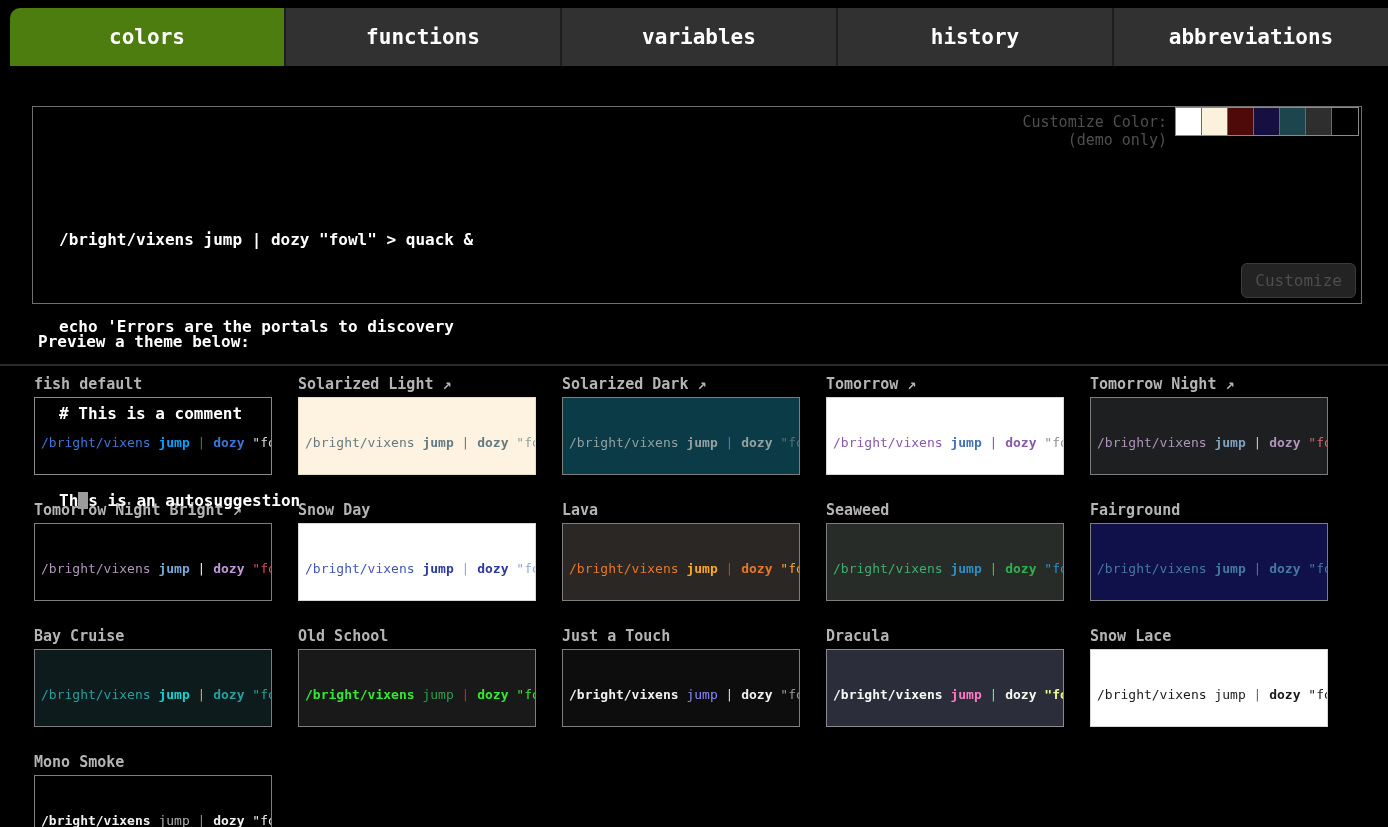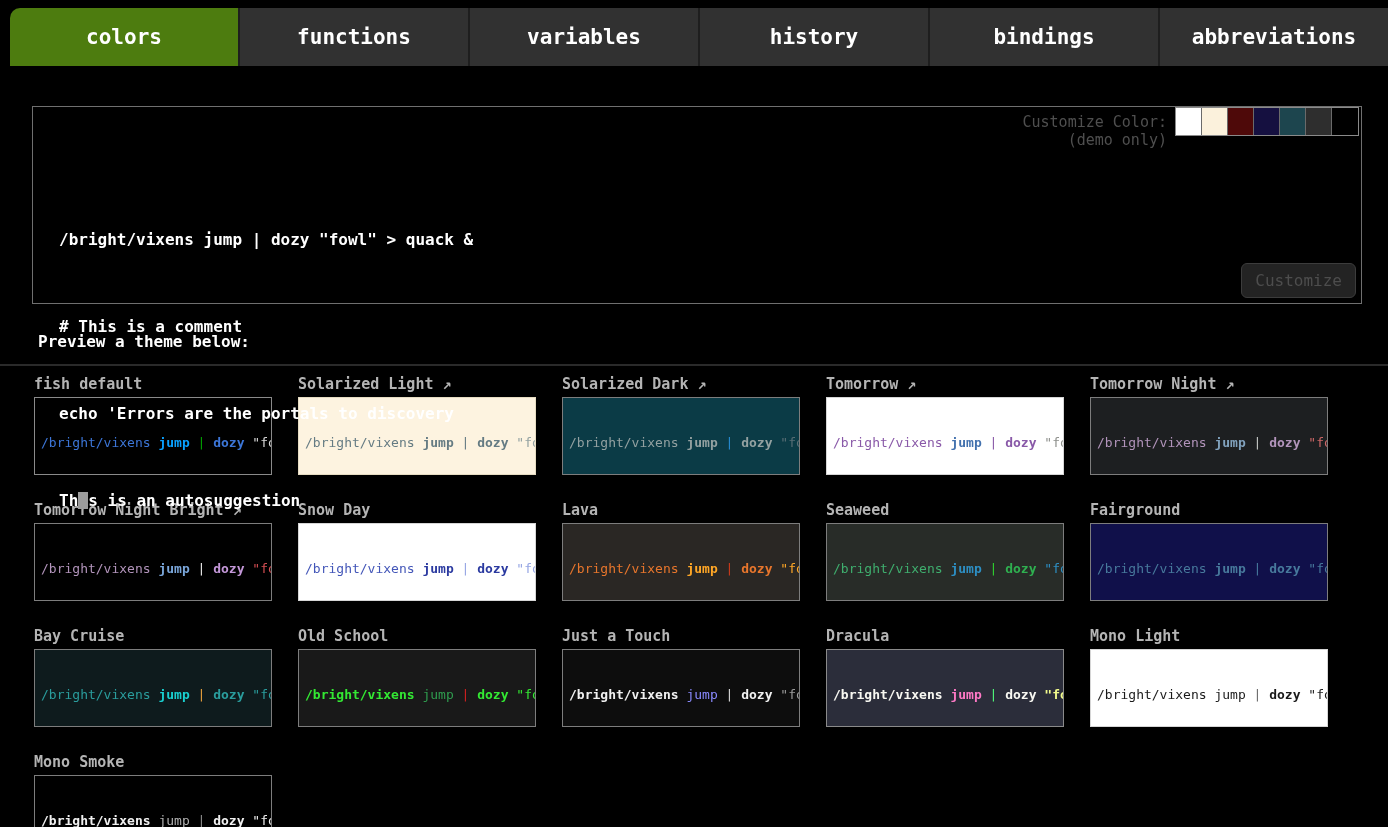--- a/index.html
+++ b/index.html
@@ -44,43 +44,42 @@
   .seg { font-weight:normal; } .seg.b { font-weight:bold; }
 </style>
 </head>
 <body>
 
 <div class="tabbar">
     <div class="tab active">colors</div>
     <div class="tab">functions</div>
     <div class="tab">variables</div>
     <div class="tab">history</div>
-    <div class="tab">bindings</div>
     <div class="tab">abbreviations</div>
   </div>
 
 <div class="panel">
   <div class="bg-label">
     <div>Customize Color:</div>
     <div>(demo only)</div>
   </div>
   <div class="swatches">
       <div class="swatch" style="background: rgb(255, 255, 255);"></div>
       <div class="swatch" style="background: rgb(251, 241, 220);"></div>
       <div class="swatch" style="background: rgb(78, 9, 9);"></div>
       <div class="swatch" style="background: rgb(21, 16, 64);"></div>
       <div class="swatch" style="background: rgb(29, 69, 78);"></div>
       <div class="swatch" style="background: rgb(46, 46, 46);"></div>
       <div class="swatch" style="background: rgb(0, 0, 0);"></div>
     </div>
 
   <div class="pv-lines">
     <div>/bright/vixens jump | dozy "fowl" &gt; quack &amp;</div>
+    <div>echo 'Errors are the portals to discovery</div>
     <div># This is a comment</div>
-    <div>echo 'Errors are the portals to discovery</div>
     <div><span>Th</span><span class="cursor" id="main-cursor" style="background: rgb(156, 156, 156);"></span><span>s is an autosuggestion</span></div>
   </div>
 
   <button class="customize">Customize</button>
 </div>
 
 <div class="heading">Preview a theme below:</div>
 
 <div class="grid-wrap">
   <div class="grid">
@@ -218,21 +217,21 @@
     <div class="card-title">Dracula</div>
     <div class="card" style="background: rgb(43, 45, 58); border-color: rgb(138, 138, 138);">
       <div><span class="seg b" style="color: rgb(248, 248, 242);">/bright/vixens </span><span class="seg b" style="color: rgb(255, 121, 198);">jump</span><span class="seg" style="color: rgb(80, 250, 123);"> | </span><span class="seg b" style="color: rgb(248, 248, 242);">dozy </span><span class="seg b" style="color: rgb(241, 250, 140);">"fowl" &gt; quack &amp;</span></div>
       
       
       
     </div>
   </div>
 
   <div class="cell">
-    <div class="card-title">Mono Light</div>
+    <div class="card-title">Snow Lace</div>
     <div class="card" style="background: rgb(255, 255, 255); border-color: rgb(214, 214, 214);">
       <div><span class="seg" style="color: rgb(26, 26, 26);">/bright/vixens </span><span class="seg" style="color: rgb(26, 26, 26);">jump</span><span class="seg" style="color: rgb(106, 106, 106);"> | </span><span class="seg b" style="color: rgb(26, 26, 26);">dozy </span><span class="seg" style="color: rgb(26, 26, 26);">"fowl" &gt; quack &amp;</span></div>
       
       
       
     </div>
   </div>
 
   <div class="cell">
     <div class="card-title">Mono Smoke</div>

